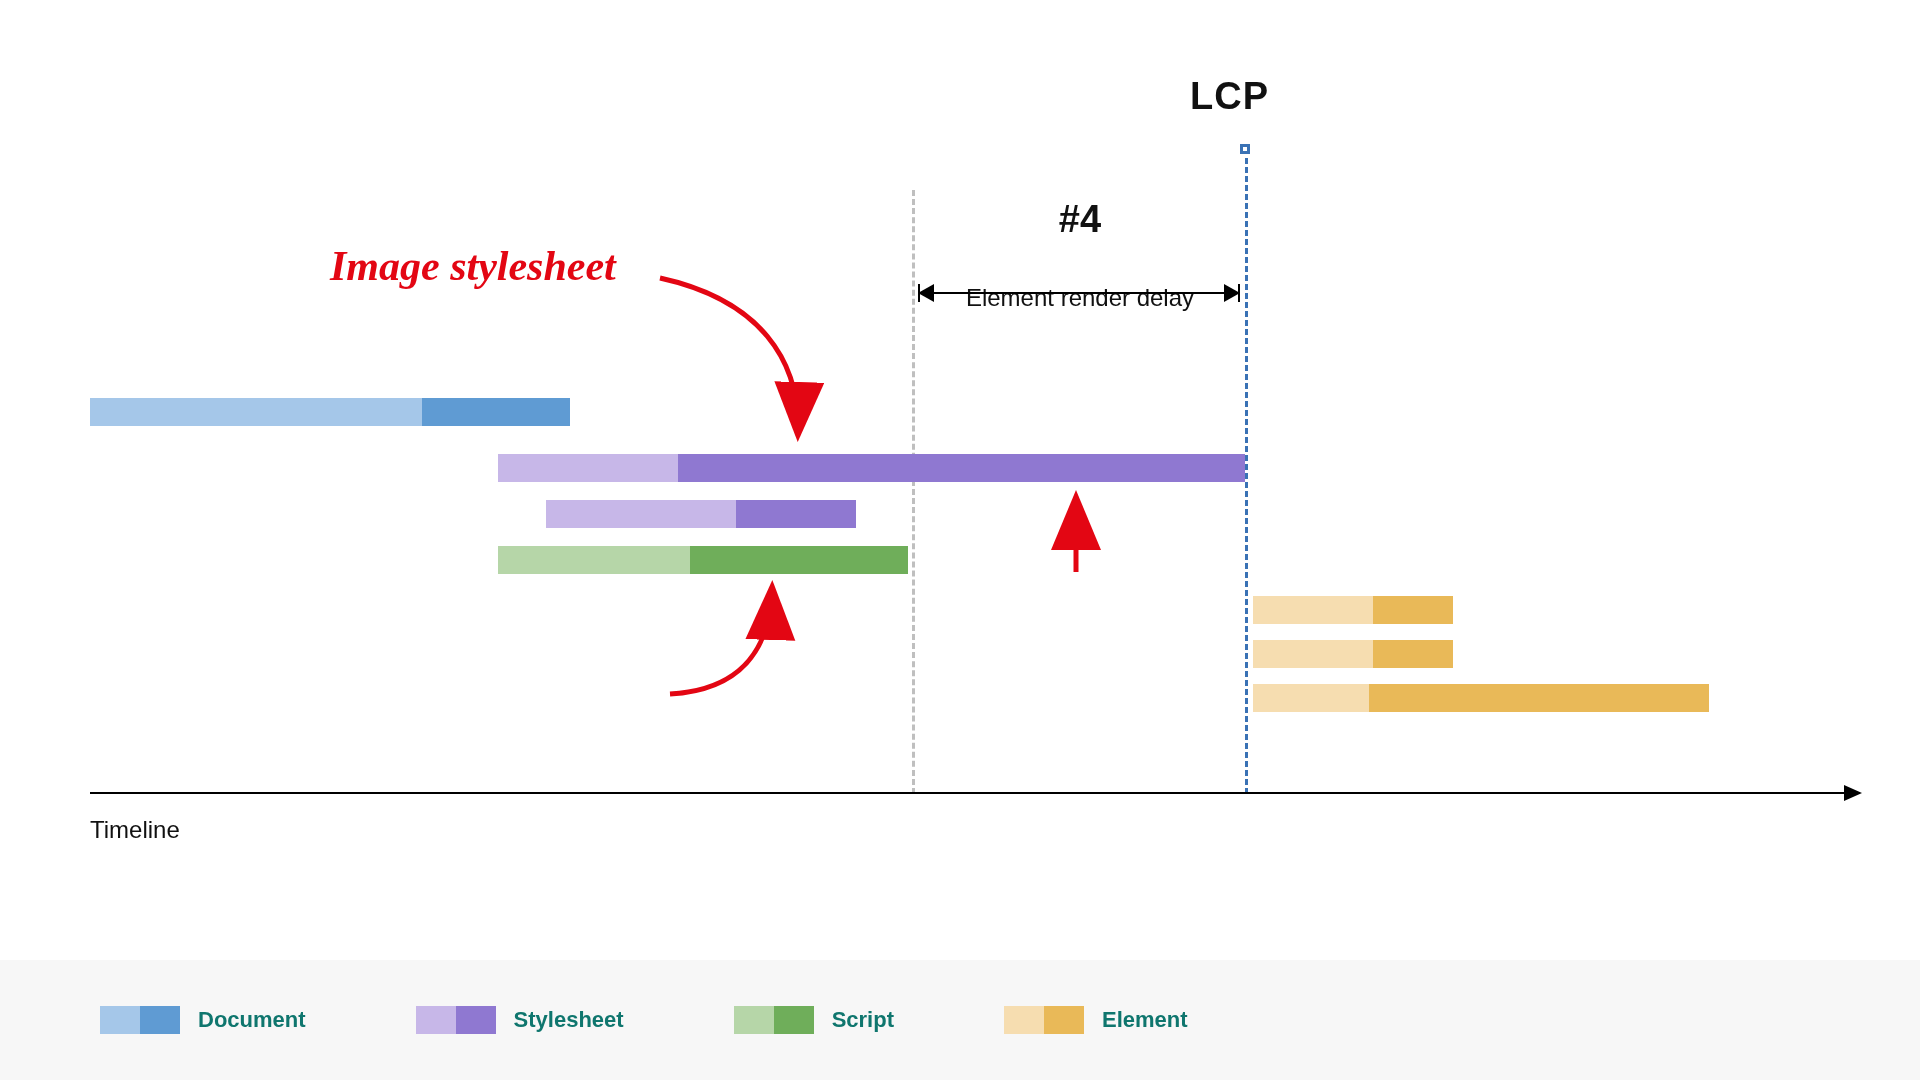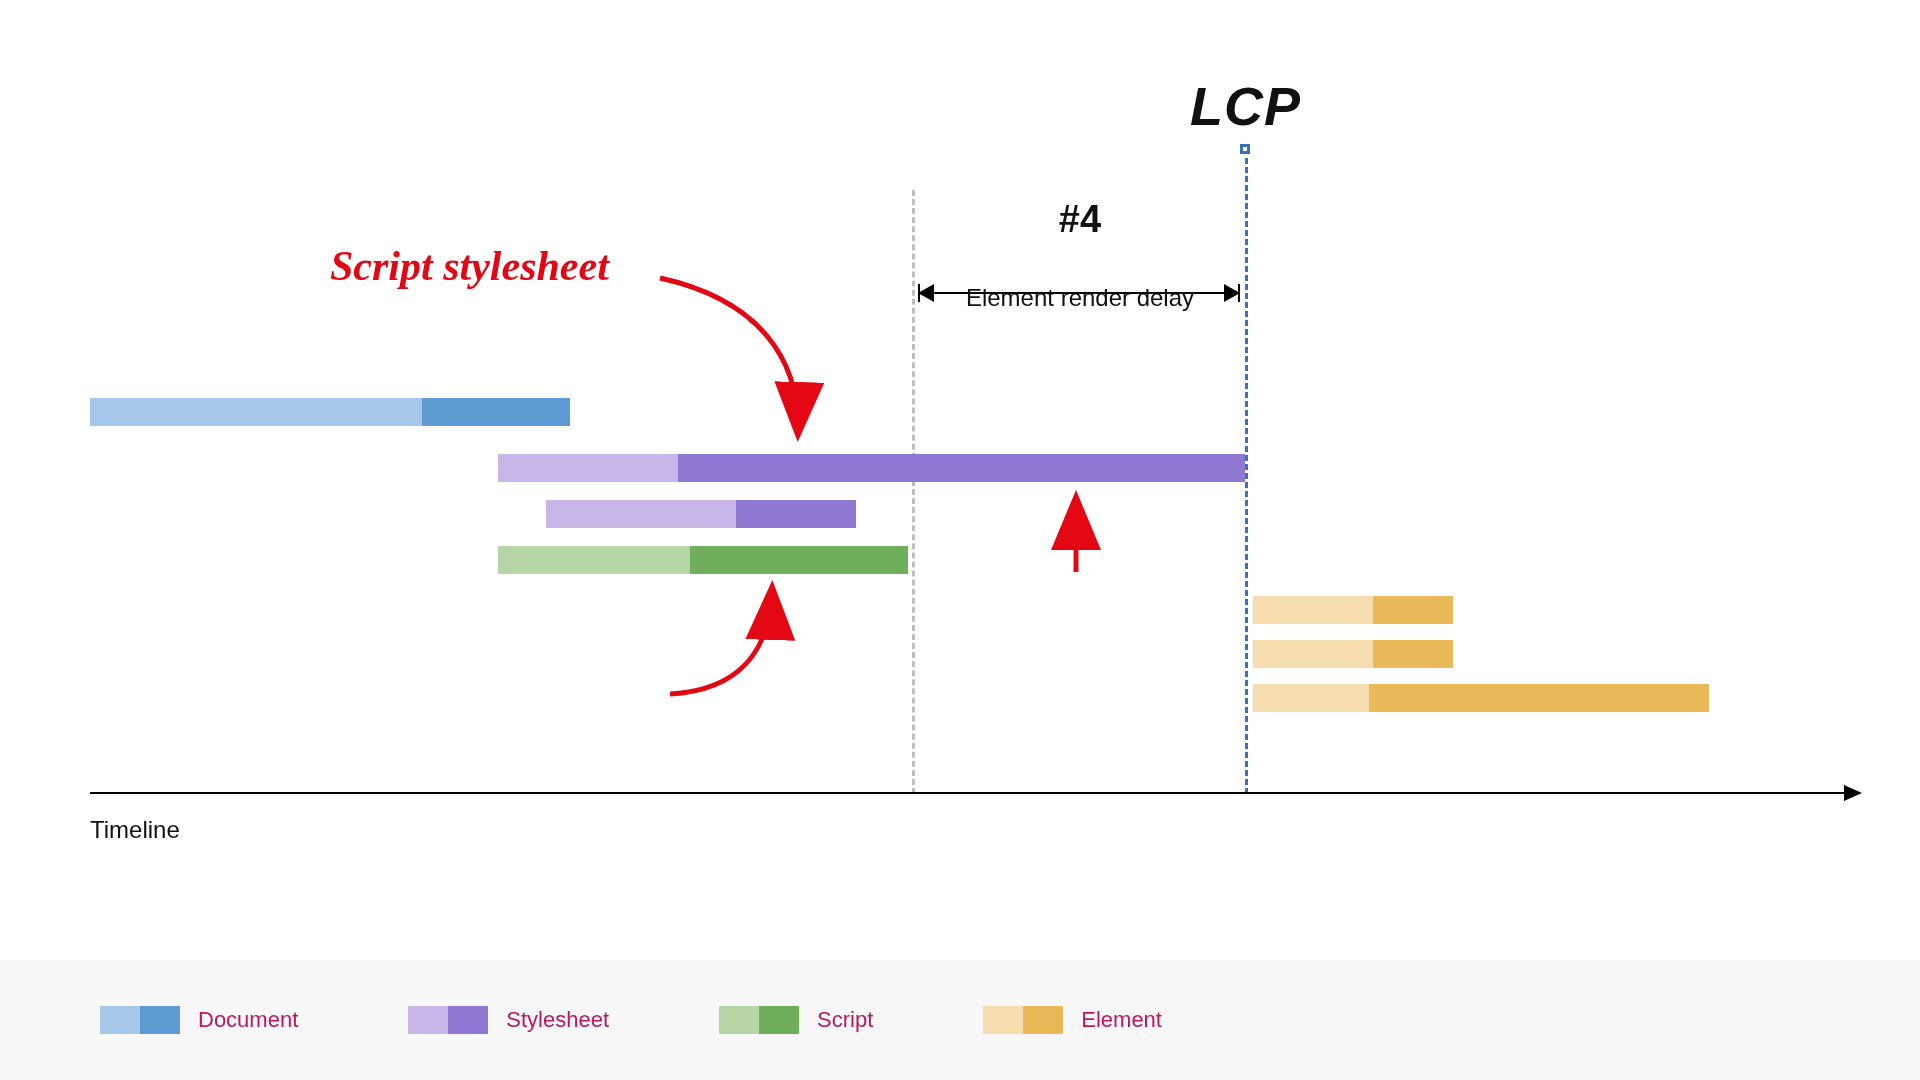--- a/index.html
+++ b/index.html
@@ -50,25 +50,24 @@
     border-left: 3px dashed;
   }
   .lcp-cap {
     position: absolute;
     width: 10px; height: 10px;
     border: 3px solid #3a72b5;
     background: #fff;
   }
   .lcp-label {
     position: absolute;
-    font-size: 54px;
+    font-size: 38px;
     font-weight: 800;
     color: #111;
     letter-spacing: 1px;
-    font-style: italic;
   }
   .phase-number {
     position: absolute;
     font-size: 38px;
     font-weight: 700;
     color: #111;
     text-align: center;
   }
   .phase-sub {
     position: absolute;
@@ -121,22 +120,22 @@
     align-items: center;
     gap: 18px;
   }
   .swatch {
     width: 80px; height: 28px;
     display: flex;
   }
   .swatch div { flex:1; }
   .legend-label {
     font-size: 22px;
-    font-weight: 400;
-    color: #be185d;
+    font-weight: 700;
+    color: #0f766e;
   }
   svg.arrow { position: absolute; overflow: visible; pointer-events: none; }
 </style>
 </head>
 <body>
 
 <div class="canvas">
 
   <div class="lcp-label" style="left:1190px; top:75px;">LCP</div>
 
@@ -180,21 +179,21 @@
       </div>
       <div class="bar" style="left: 1253px; top: 684px; width: 456px;">
         <div class="seg" style="width: 116px; background: rgb(246, 221, 176);"></div>
         <div class="seg" style="width: 340px; background: rgb(233, 185, 88);"></div>
       </div>
     </div>
 
   <div class="timeline-axis" style="top:792px;"></div>
   <div class="axis-label" style="left:90px; top:816px;">Timeline</div>
 
-  <div class="anno" style="left:330px; top:242px;">Script stylesheet</div>
+  <div class="anno" style="left:330px; top:242px;">Image stylesheet</div>
 
   <svg class="arrow" style="left:0;top:0;width:1920px;height:1080px;">
     <defs>
       <marker id="ah-red" markerWidth="14" markerHeight="14" refX="10" refY="5" orient="auto">
         <path d="M0,0 L12,5 L0,10 Z" fill="#e30613"></path>
       </marker>
     </defs>
     <path d="M 660 278 C 760 300, 800 360, 798 432" stroke="#e30613" stroke-width="5" fill="none" marker-end="url(#ah-red)"></path>
   </svg>
 

